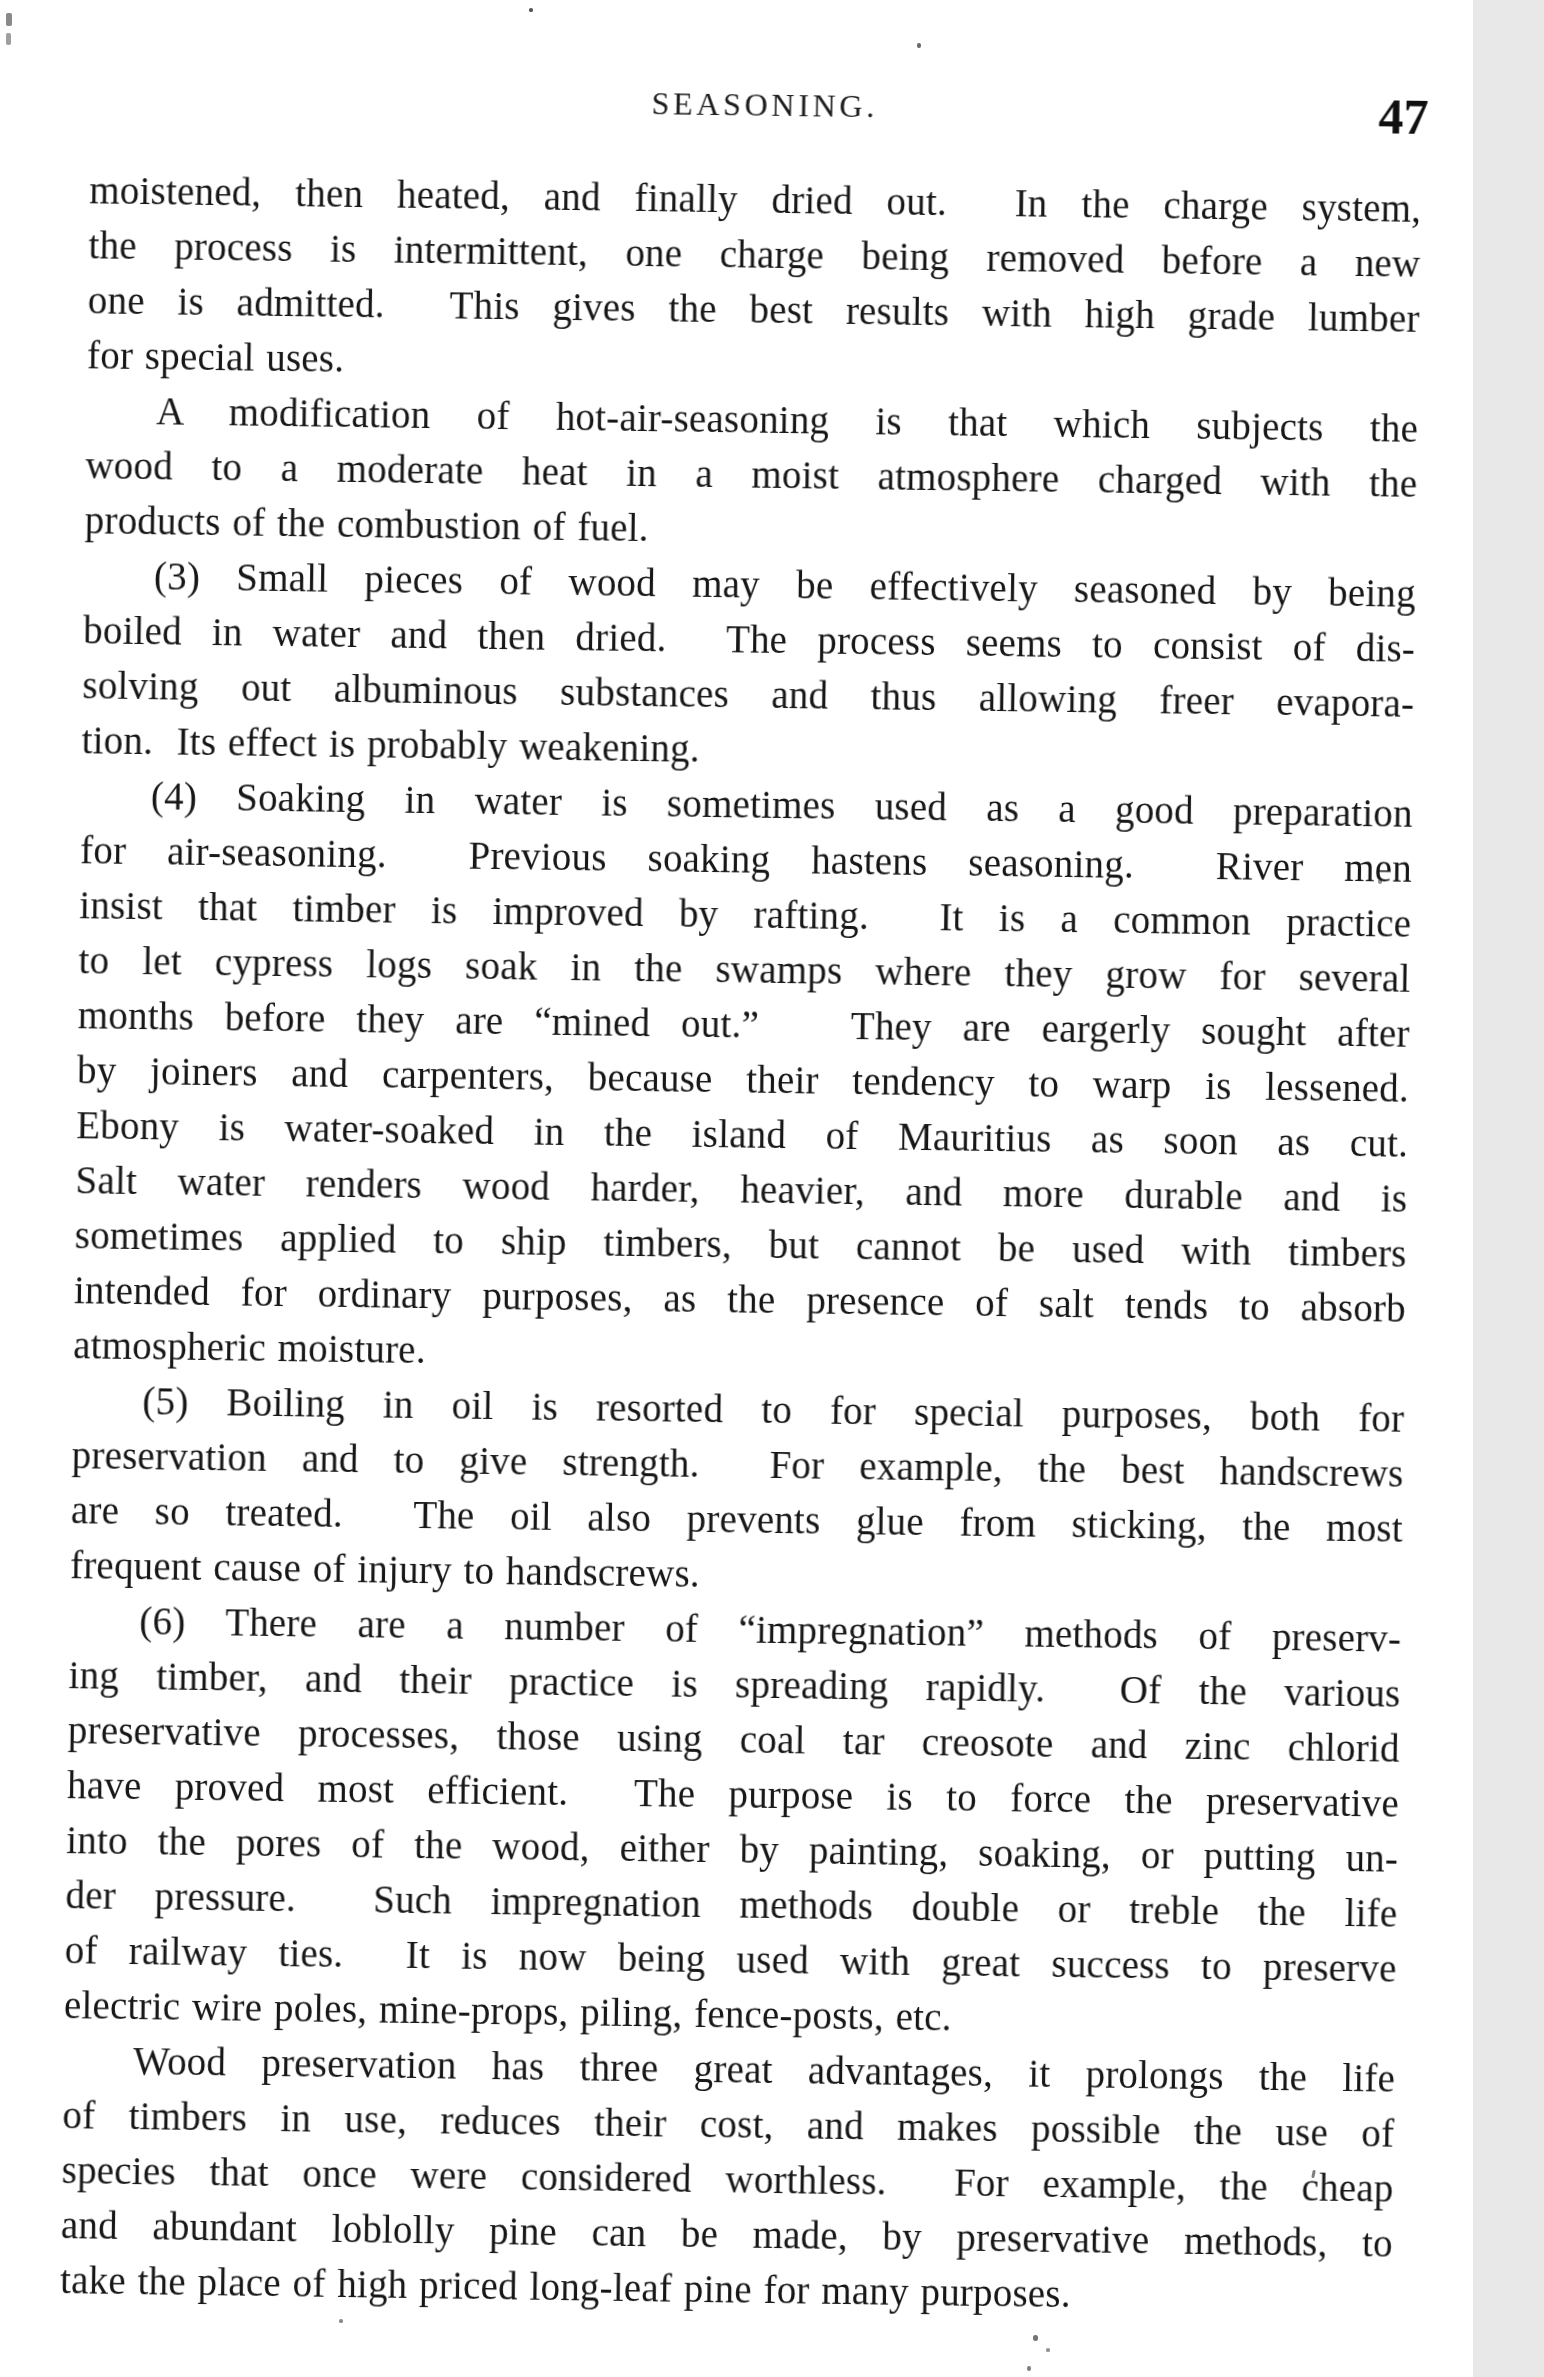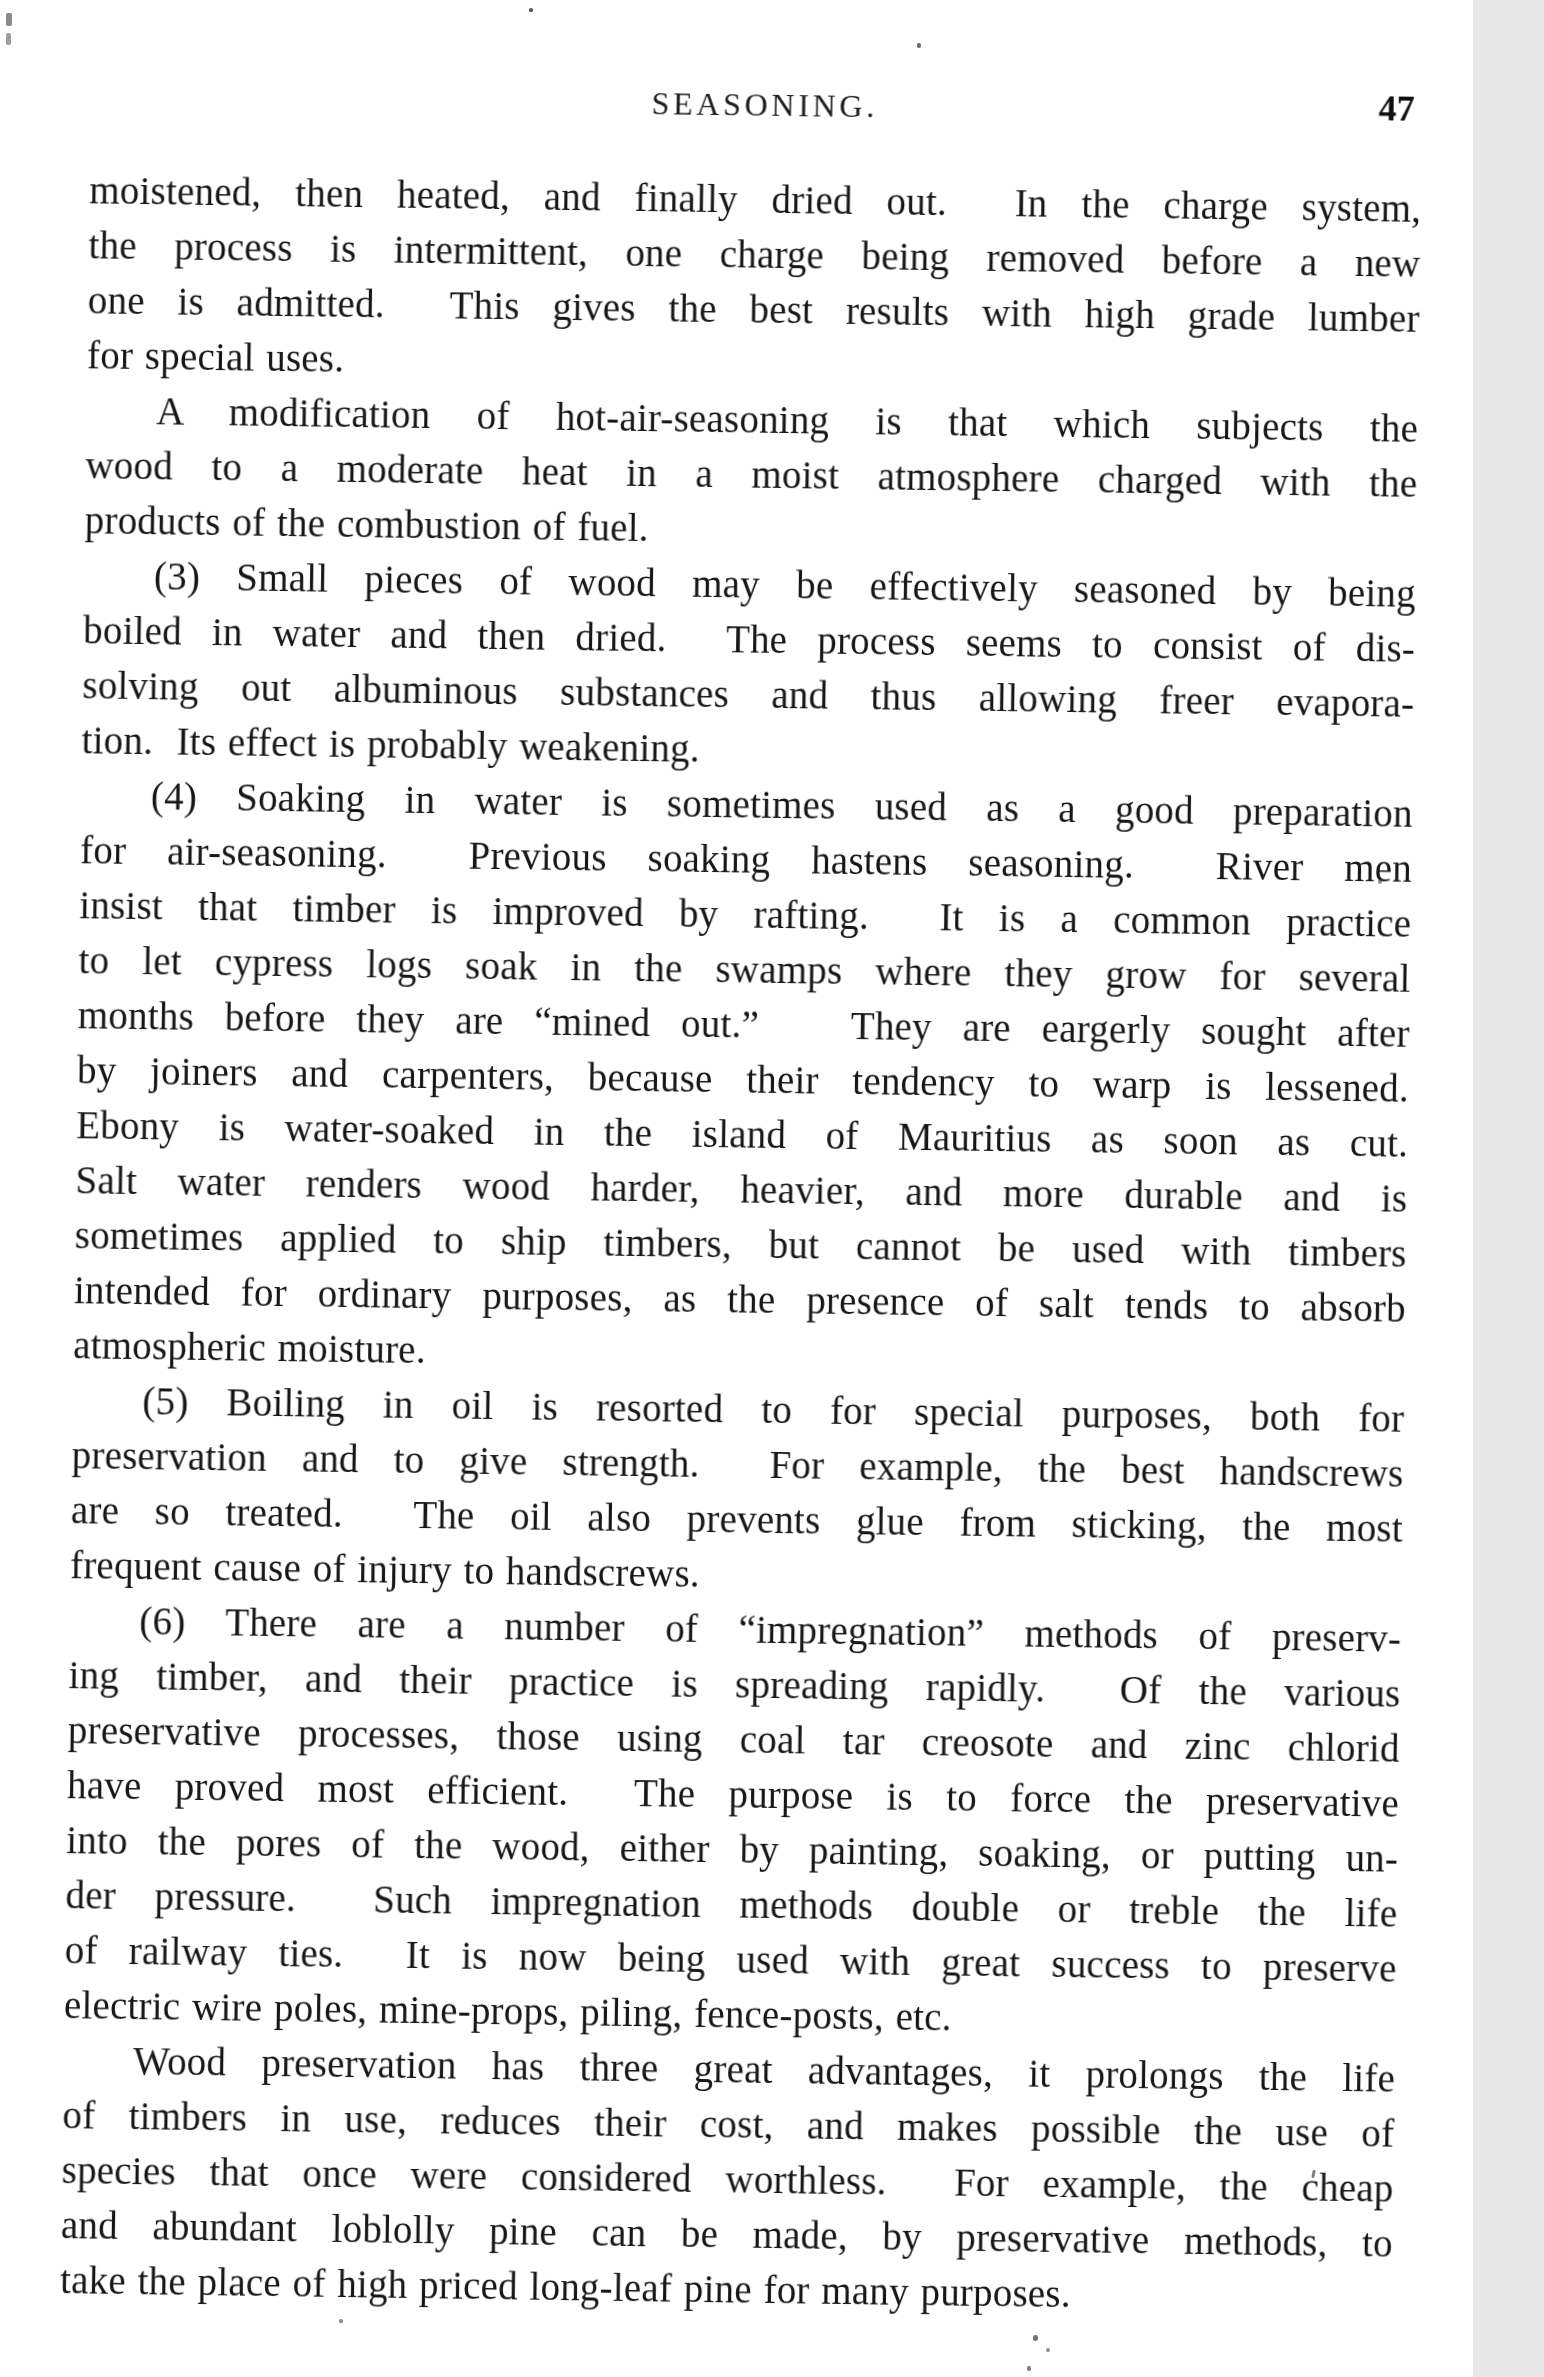--- a/index.html
+++ b/index.html
@@ -27,21 +27,21 @@
     top: 76px;
     font-size: 32px;
     letter-spacing: 3.7px;
     color: #222;
     white-space: nowrap;
   }
   .page-number {
     position: absolute;
     left: 1380px;
     top: 68px;
-    font-size: 36px;
+    font-size: 50px;
     font-weight: bold;
     color: #151515;
     white-space: nowrap;
   }
   .body-text {
     position: absolute;
     left: 92px;
     top: 161px;
     width: 1332px;
   }

